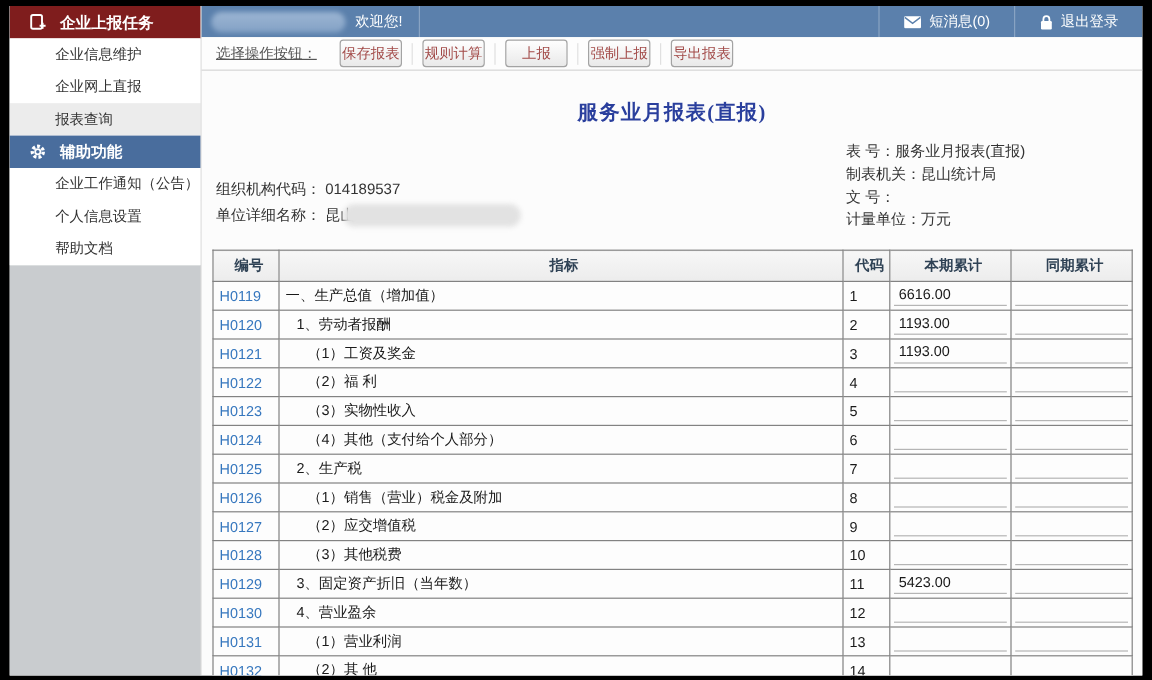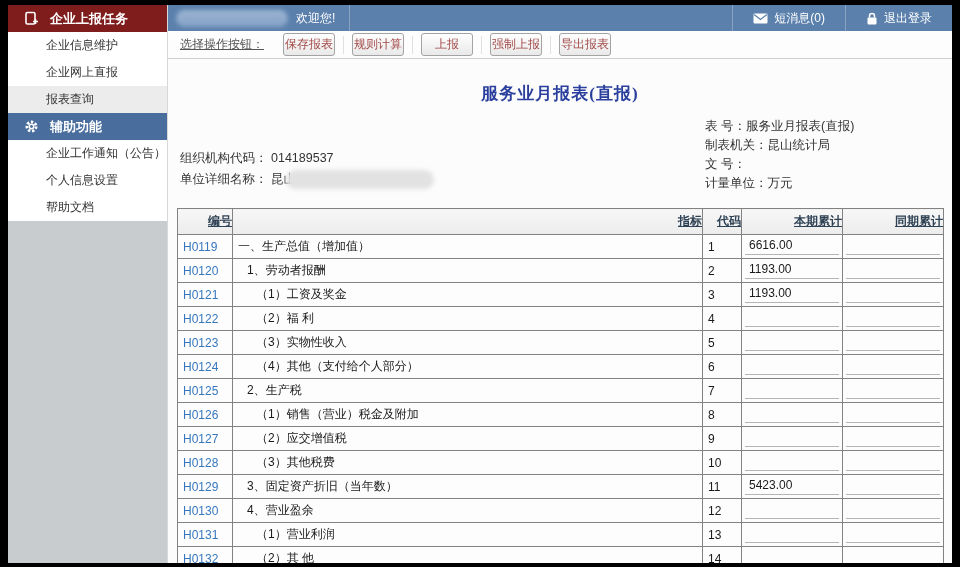--- a/index.html
+++ b/index.html
@@ -52,21 +52,21 @@
   .meta-line { white-space:nowrap; }
   .name-blur { display:inline-block; width:148px; height:19px; border-radius:10px; background:#e2e2e2;
                filter:blur(2px); vertical-align:middle; margin-left:-13px; }
 
   
   .tablewrap { position:absolute; left:9px; top:149px; width:766px; }
   table { border-collapse:collapse; width:766px; table-layout:fixed; background:#fdfdfd;
           font-size:12px; color:#1a1a1a; }
   th, td { border:1px solid #828282; overflow:hidden; white-space:nowrap; }
   th { height:26px; background:linear-gradient(#f7f7f7,#ececec); color:#2f4255; font-weight:bold;
-       text-align:right; padding-left:5px;text-decoration:underline; }
+       text-align:center; padding-left:5px; }
   td { height:24px; }
   .c-id    { width:55px; }
   .c-ind   { width:470px; }
   .c-code  { width:39px; }
   .c-val   { width:101px; }
   td.c-id  { padding-left:5px; }
   td.c-id a { color:#3677be; text-decoration:none; cursor:pointer; }
   td.c-code { padding-left:5px; }
   .cellinput { position:relative; margin:1px 3px 3px 3px; height:19px; line-height:18px;
                padding-left:4px; border-bottom:1px solid #b5b5b5; cursor:text; }

